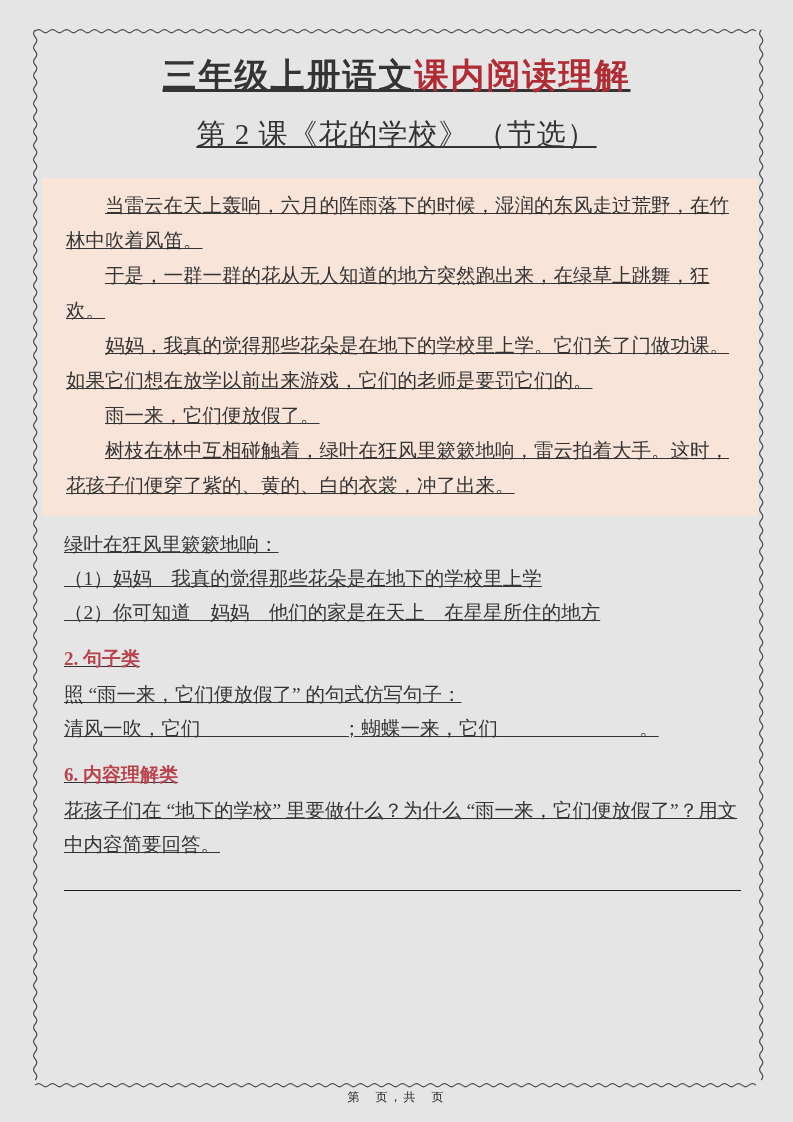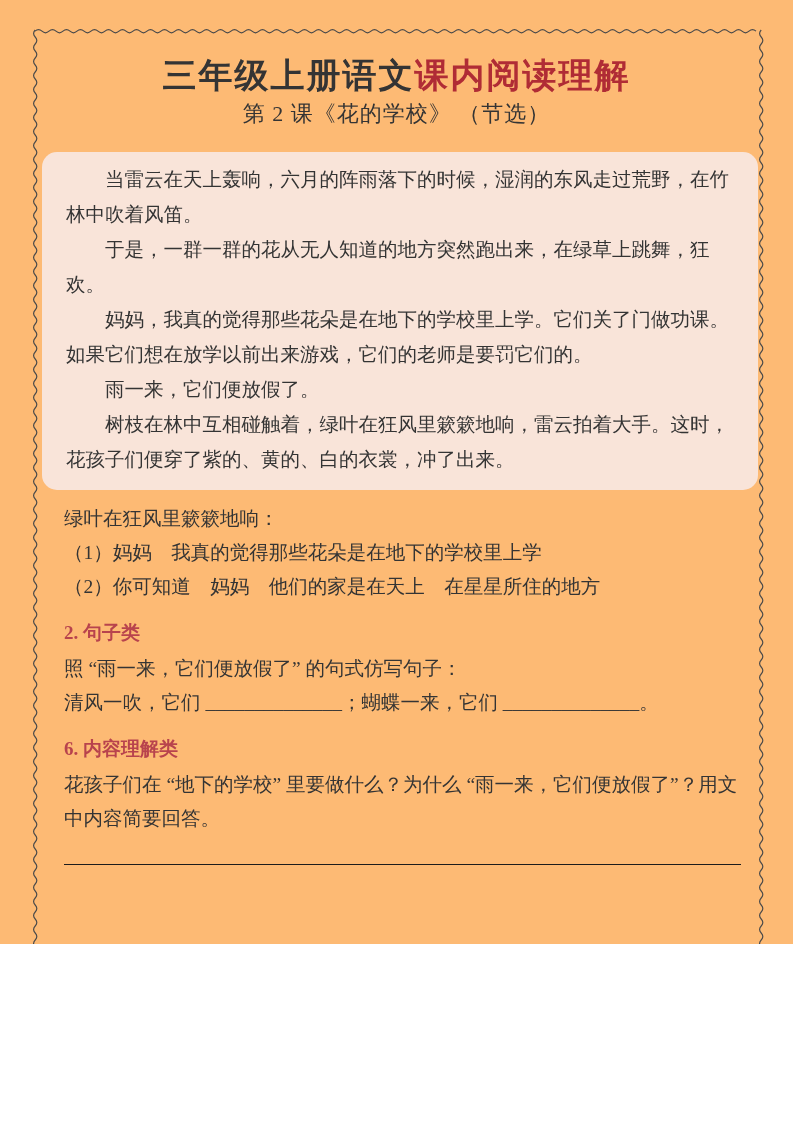--- a/index.html
+++ b/index.html
@@ -9,44 +9,43 @@
     --text-color:#343434;
     --border-color:#4a4a4a;
   }
   *{box-sizing:border-box;}
   html,body{margin:0;padding:0;}
   body{
     width:793px;height:1122px;background:#ffffff;
     font-family:"Liberation Serif","DejaVu Serif",serif;
     color:var(--text-color);
   }
-  .page{position:relative;width:793px;height:944px;overflow:hidden;background:#fdba74;}
+  .page{position:relative;width:793px;height:1122px;overflow:hidden;background:#e5e5e5;text-decoration:underline;}
 
   
   .wavy{position:absolute;overflow:visible;}
   .wavy.top{left:35px;top:27px;width:727px;height:10px;}
   .wavy.bottom{left:35px;top:1081px;width:727px;height:10px;}
   .wavy.left{left:31px;top:30px;width:10px;height:1055px;}
   .wavy.right{left:757px;top:30px;width:10px;height:1055px;}
 
   .title{
     text-align:center;margin:56px 40px 0;
     font-size:34px;font-weight:bold;letter-spacing:2px;line-height:1.2;
   }
   .title .red{color:var(--accent);}
   .subtitle{
-    text-align:center;margin-top:2px;
-    font-size:22px;letter-spacing:1px;
+    text-align:center;margin-top:18px;
+    font-size:29px;letter-spacing:1px;
   }
 
   .passage{
     background:var(--passage-bg);
     margin:23px 35px 0 42px;
     padding:10px 24px 13px 24px;
-    border-radius:15px;
   }
   .passage p{
     margin:0;text-indent:2em;
     font-size:19.5px;line-height:35px;
   }
 
   .questions{
     margin:12px 50px 0 64px;
     font-size:19.5px;
   }

